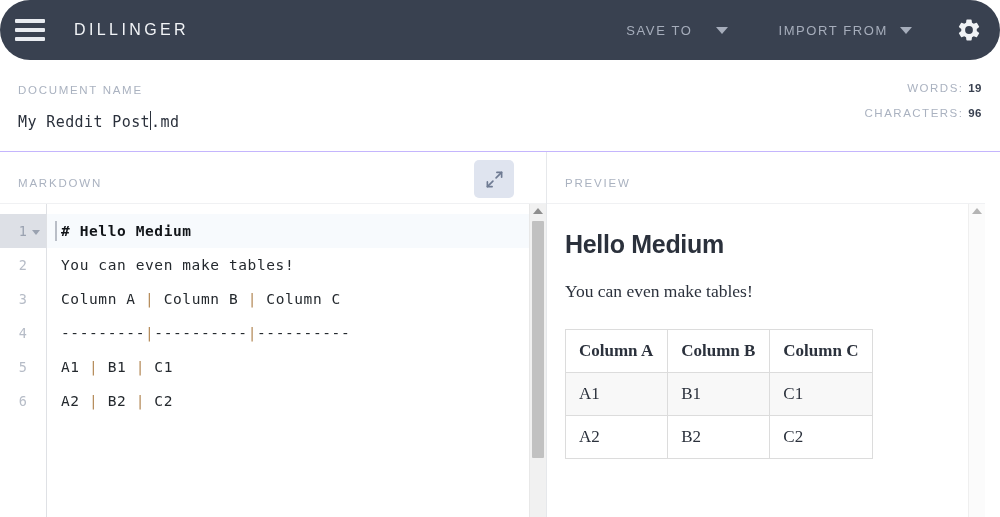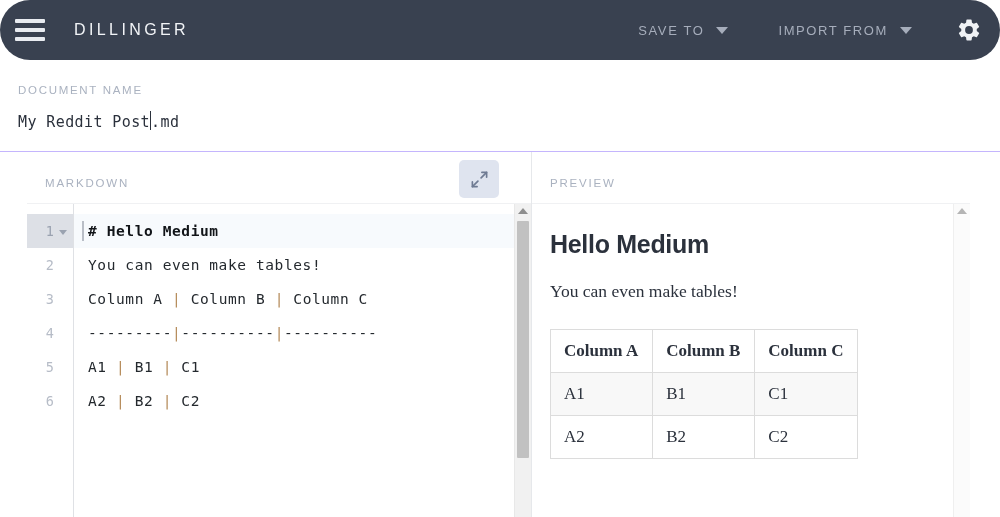--- a/index.html
+++ b/index.html
@@ -75,21 +75,21 @@
     cursor: pointer;
     padding: 8px 0;
   }
   .menu-btn .caret {
     width: 0; height: 0;
     border-left: 6px solid transparent;
     border-right: 6px solid transparent;
     border-top: 7px solid #a6adbb;
     margin-left: 12px;
   }
-  .menu-save { margin-right: 50px; }
+  .menu-save { margin-right: 50px; gap: 12px; }
   .menu-import { margin-right: 42px; }
 
   .gear-btn {
     margin-right: 16px;
     cursor: pointer;
     display: flex;
     align-items: center;
     justify-content: center;
     width: 30px; height: 30px;
   }
@@ -166,21 +166,21 @@
     min-height: 0;
     background: #ffffff;
   }
 
   .pane {
     display: flex;
     flex-direction: column;
     position: relative;
     min-height: 0;
   }
-  .pane-left  { width: 505px; border-right: 1px solid #e6e8eb; margin-left: 27px; }
+  .pane-left  { width: 547px; border-right: 1px solid #e6e8eb; }
   .pane-right { width: 438px; }
 
   .pane-head {
     height: 52px;
     flex: 0 0 52px;
     position: relative;
     background: #ffffff;
     border-bottom: 1px solid #f0f1f3;
   }
   .pane-head-title {
@@ -392,20 +392,30 @@
 
   <div class="docbar">
     <div class="doc-label">DOCUMENT NAME</div>
 
     <div class="doc-name-wrap">
       <span class="doc-name">My Reddit Post</span>
       <span class="doc-caret"></span>
       <span class="doc-name">.md</span>
     </div>
 
+    <div class="counts">
+      <div class="count-row">
+        <span>WORDS:</span>
+        <span class="num">19</span>
+      </div>
+      <div class="count-row">
+        <span>CHARACTERS:</span>
+        <span class="num">96</span>
+      </div>
+    </div>
   </div>
 
   <div class="panes">
 
     <div class="pane pane-left">
       <div class="pane-head">
         <div class="pane-head-title">MARKDOWN</div>
         <div class="expand-btn">
           <svg width="19" height="19" viewBox="0 0 24 24">
             <g stroke="#6f7b93" stroke-width="2.1" stroke-linecap="round" stroke-linejoin="round" fill="none">

